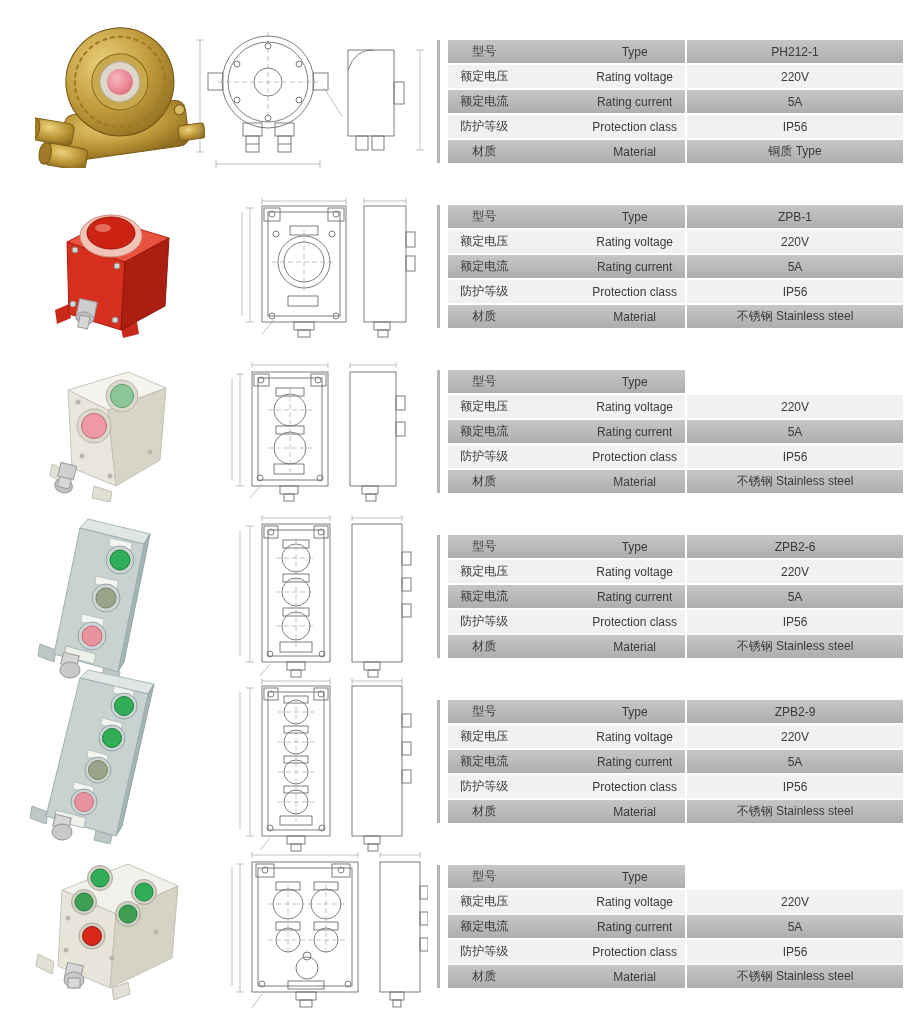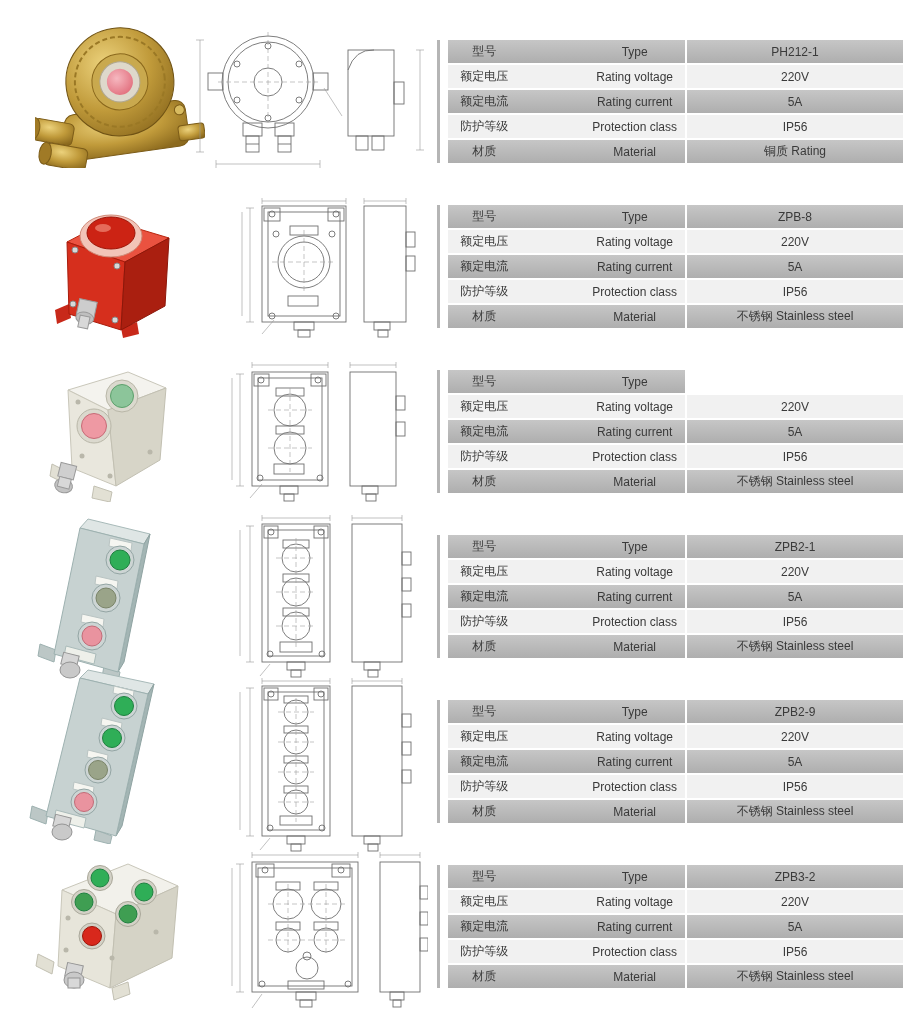--- a/index.html
+++ b/index.html
@@ -130,21 +130,21 @@
         <span class="zh">防护等级</span>
         <span class="en">Protection class</span>
       </div>
     <div class="cell c-value">IP56</div>
   </div>
   <div class="spec-row dark">
     <div class="cell c-label">
         <span class="zh">材质</span>
         <span class="en">Material</span>
       </div>
-    <div class="cell c-value">铜质 Rating</div>
+    <div class="cell c-value">铜质 Type</div>
   </div>
 </div>
 
 <div class="abs" style="left:45px;top:192px;width:140px;height:146px">
 <svg width="140" height="146" viewBox="0 0 140 146">
  <polygon points="10,118 24,112 26,126 12,132" fill="#c8291a"></polygon>
  <polygon points="76,136 92,130 94,142 78,146" fill="#c8291a"></polygon>
  <polygon points="22,50 64,28 124,46 80,70" fill="#ea5240" stroke="#b9260f"></polygon>
  <polygon points="22,50 80,70 76,138 24,122" fill="#d62f1d" stroke="#a81c0c"></polygon>
  <polygon points="80,70 124,46 120,114 76,138" fill="#aa1f10" stroke="#8c170a"></polygon>
@@ -206,21 +206,21 @@
  </g>
 </svg>
 </div>
 <div class="accent-bar" style="top:205px"></div>
 <div class="spec-table" style="top:205px">
   <div class="spec-row dark">
     <div class="cell c-label">
         <span class="zh">型号</span>
         <span class="en">Type</span>
       </div>
-    <div class="cell c-value">ZPB-8</div>
+    <div class="cell c-value">ZPB-1</div>
   </div>
   <div class="spec-row light">
     <div class="cell c-label">
         <span class="zh">额定电压</span>
         <span class="en">Rating voltage</span>
       </div>
     <div class="cell c-value">220V</div>
   </div>
   <div class="spec-row dark">
     <div class="cell c-label">
@@ -420,21 +420,21 @@
  </g>
 </svg>
 </div>
 <div class="accent-bar" style="top:535px"></div>
 <div class="spec-table" style="top:535px">
   <div class="spec-row dark">
     <div class="cell c-label">
         <span class="zh">型号</span>
         <span class="en">Type</span>
       </div>
-    <div class="cell c-value">ZPB2-1</div>
+    <div class="cell c-value">ZPB2-6</div>
   </div>
   <div class="spec-row light">
     <div class="cell c-label">
         <span class="zh">额定电压</span>
         <span class="en">Rating voltage</span>
       </div>
     <div class="cell c-value">220V</div>
   </div>
   <div class="spec-row dark">
     <div class="cell c-label">
@@ -655,21 +655,20 @@
  </g>
 </svg>
 </div>
 <div class="accent-bar" style="top:865px"></div>
 <div class="spec-table" style="top:865px">
   <div class="spec-row dark">
     <div class="cell c-label">
         <span class="zh">型号</span>
         <span class="en">Type</span>
       </div>
-    <div class="cell c-value">ZPB3-2</div>
   </div>
   <div class="spec-row light">
     <div class="cell c-label">
         <span class="zh">额定电压</span>
         <span class="en">Rating voltage</span>
       </div>
     <div class="cell c-value">220V</div>
   </div>
   <div class="spec-row dark">
     <div class="cell c-label">

